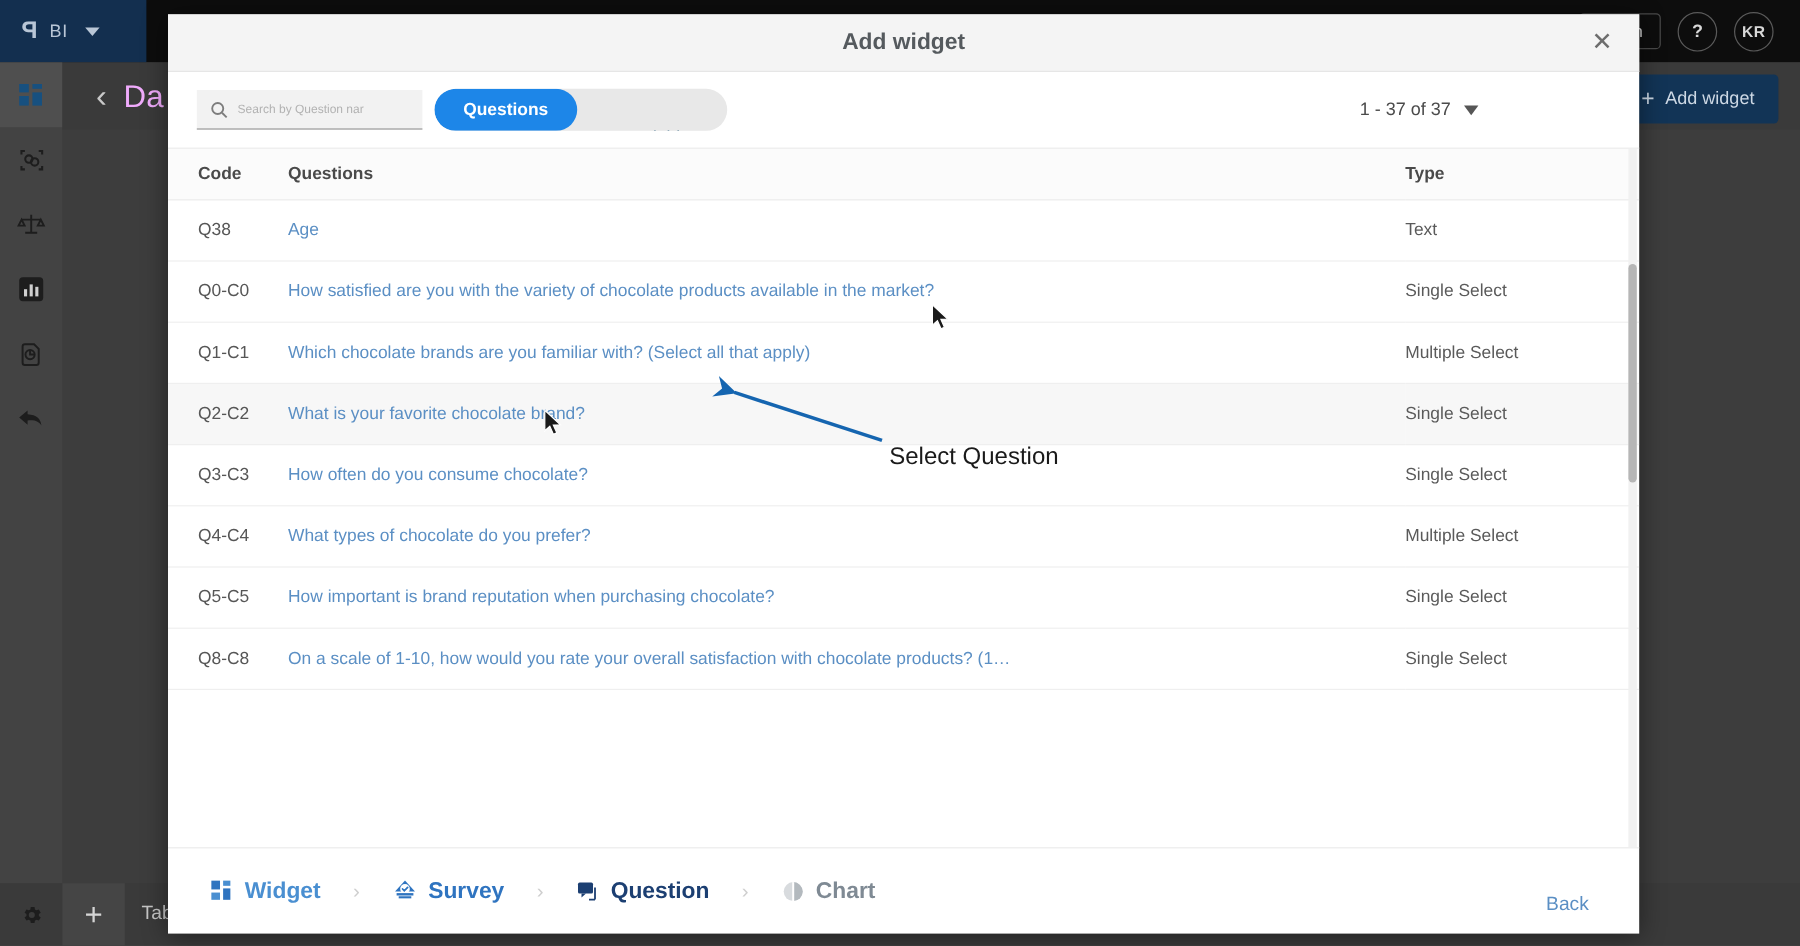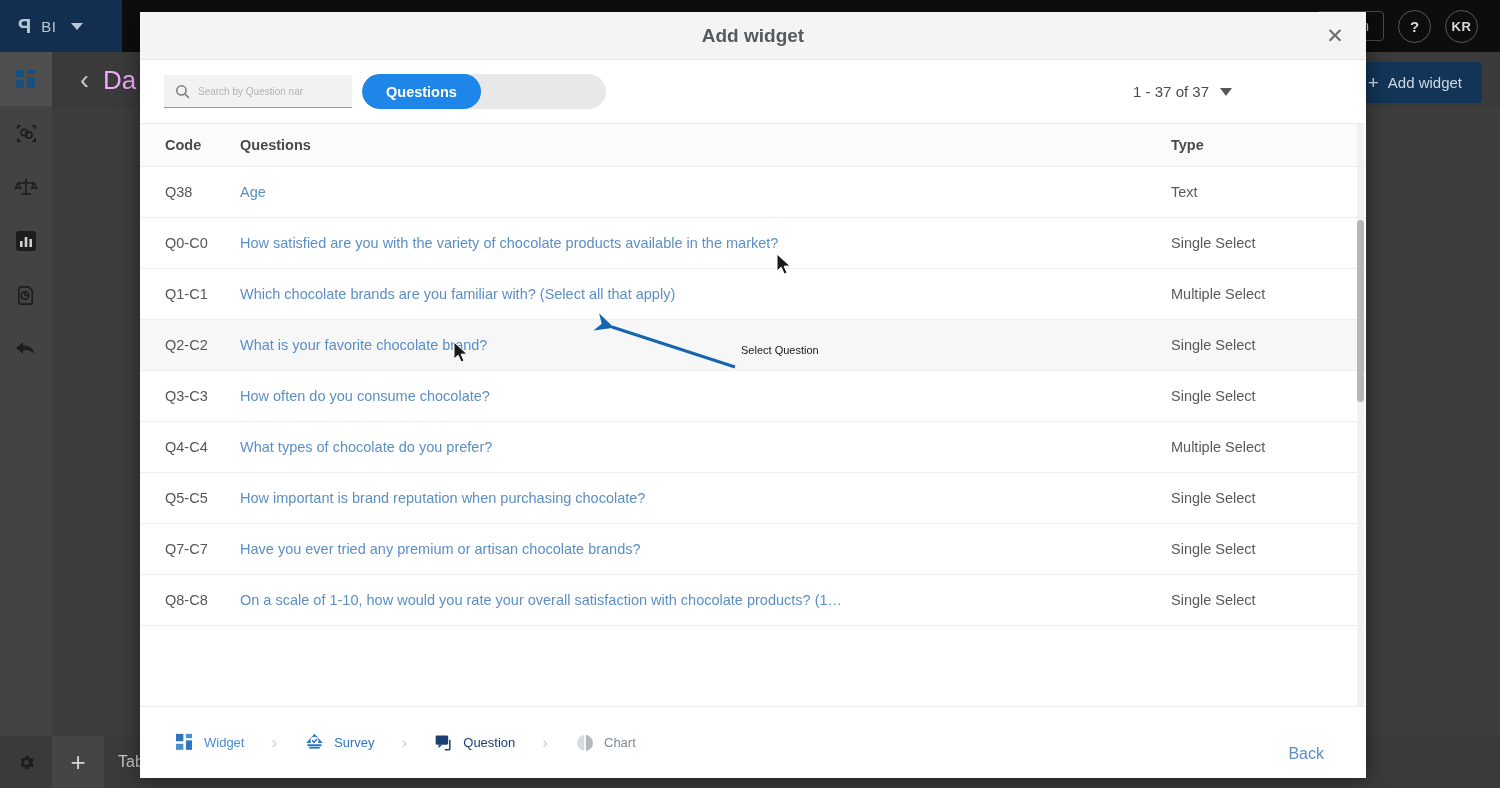--- a/index.html
+++ b/index.html
@@ -181,37 +181,37 @@
     background: #b6b6b6; border-radius: 4px;
   }
 
   
   .modal-foot {
     height: 72px; flex: 0 0 auto; border-top: 1px solid #ececec;
     display: flex; align-items: center; padding: 0 30px;
   }
   .crumbs { display: flex; align-items: center; gap: 4px; }
   .crumb { display: flex; align-items: center; gap: 9px; padding: 0 6px; }
-  .crumb-label { font-size: 13px; font-weight: 400; }
+  .crumb-label { font-size: 19px; font-weight: 700; }
   .crumb.widget   .crumb-label { color: #4a8fd1; }
   .crumb.survey   .crumb-label { color: #2f74c0; }
   .crumb.question .crumb-label { color: #1c3f72; }
   .crumb.chart    .crumb-label { color: #7f8a94; }
   .crumb-sep { color: #cfcfcf; font-size: 17px; padding: 0 17px; font-weight: 300; }
   .back-link {
     margin-left: auto; color: #5b8fc4; font-size: 16px; text-decoration: none;
     padding-right: 12px;
     margin-top: 23px;
   }
 
   
   #annotation { position: absolute; inset: 0; pointer-events: none; }
   .anno-label {
-    position: absolute; left: 741px; top: 344px;
-    font-size: 11px; color: #1a1a1a;
+    position: absolute; left: 741px; top: 370px;
+    font-size: 20px; color: #1a1a1a;
   }
 
   
   .cursor { position: absolute; }
 </style>
 </head>
 <body>
 
 <div id="app-bg">
 
@@ -370,27 +370,20 @@
             <td class="cell-code col-code">Q4-C4</td>
             <td class="cell-q col-q">
               <a href="#" class="truncate">What types of chocolate do you prefer?</a>
             </td>
             <td class="cell-type col-type">Multiple Select</td>
           </tr>
           <tr>
             <td class="cell-code col-code">Q5-C5</td>
             <td class="cell-q col-q">
               <a href="#" class="truncate">How important is brand reputation when purchasing chocolate?</a>
-            </td>
-            <td class="cell-type col-type">Single Select</td>
-          </tr>
-          <tr>
-            <td class="cell-code col-code">Q7-C7</td>
-            <td class="cell-q col-q">
-              <a href="#" class="truncate">Have you ever tried any premium or artisan chocolate brands?</a>
             </td>
             <td class="cell-type col-type">Single Select</td>
           </tr>
           <tr>
             <td class="cell-code col-code">Q8-C8</td>
             <td class="cell-q col-q">
               <a href="#" class="truncate">On a scale of 1-10, how would you rate your overall satisfaction with chocolate products? (1…</a>
             </td>
             <td class="cell-type col-type">Single Select</td>
           </tr>

